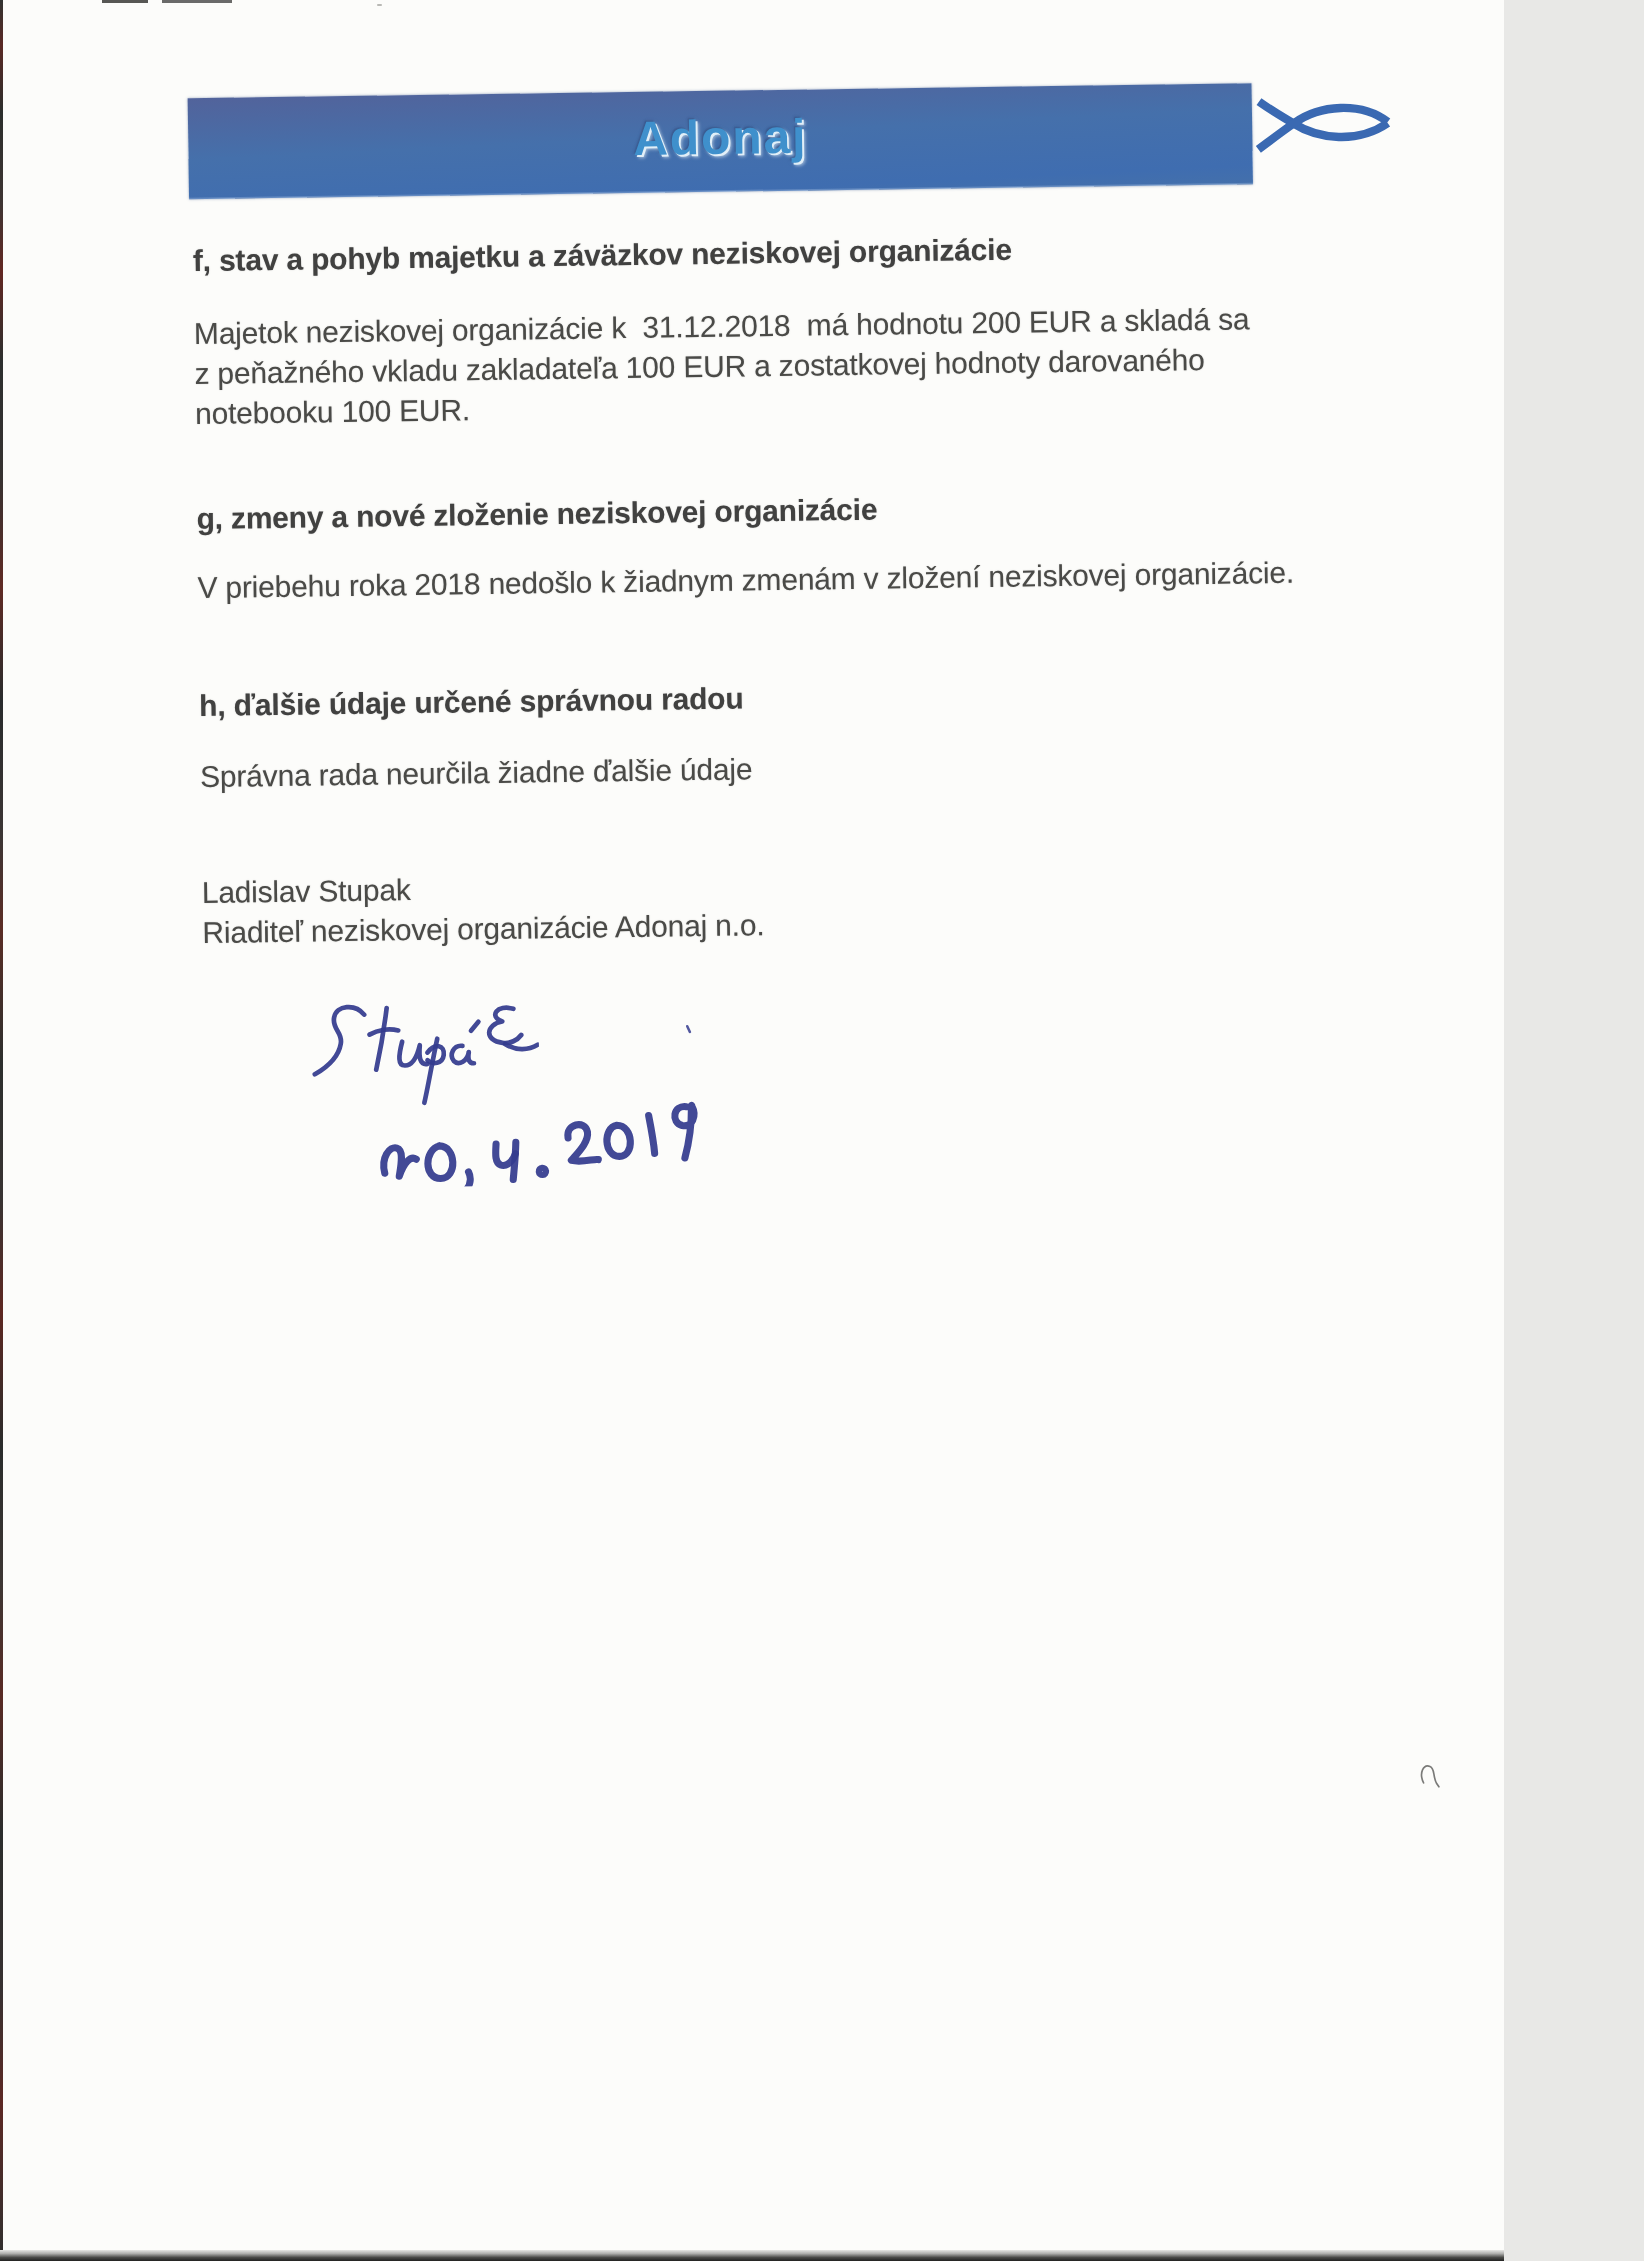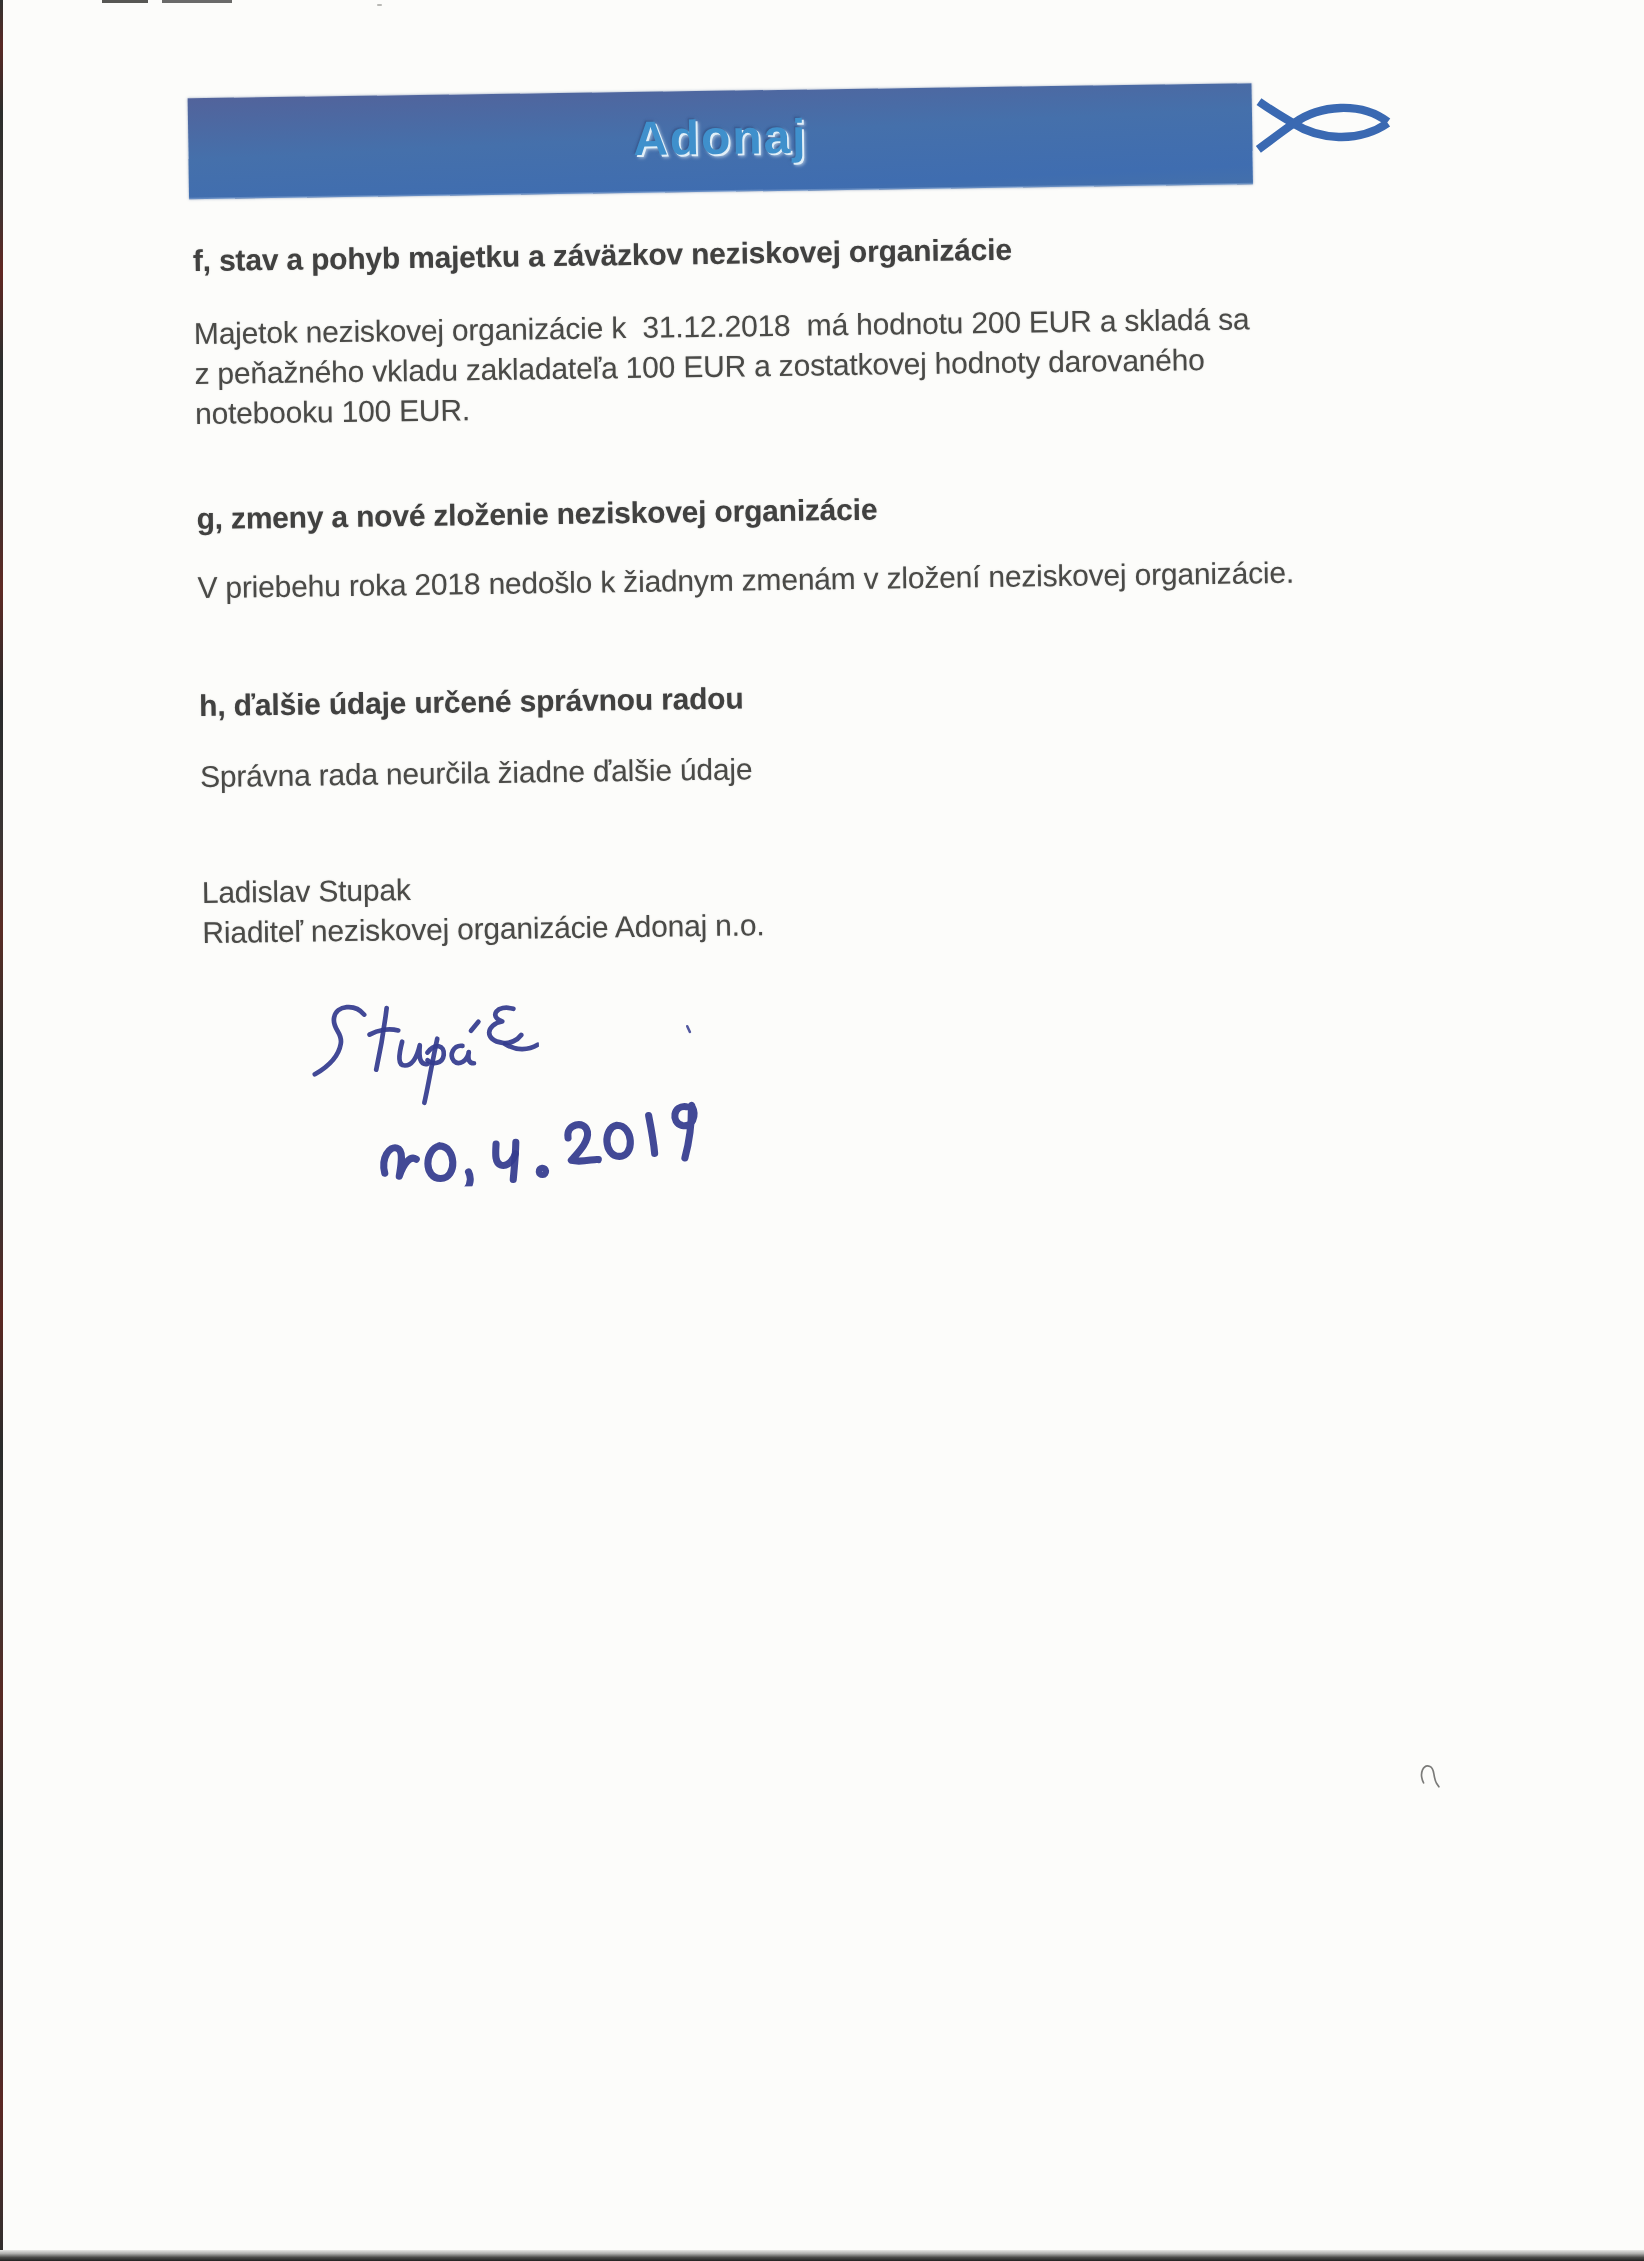--- a/index.html
+++ b/index.html
@@ -1,18 +1,18 @@
 <!DOCTYPE html>
 <html style="font-size:10.3px"><head>
 <meta charset="utf-8">
 <style>
   html,body{margin:0;padding:0;background:#e8e8e6;}
   .page{
     position:relative;
-    width:1644px;height:2261px;
+    width:1504px;height:2261px;
     background:#fcfcfa;
     overflow:hidden;
     font-family:"Liberation Sans","DejaVu Sans",sans-serif;
   }
   
   .skew{
     position:absolute;left:0;top:0;width:100%;height:100%;
     transform:rotate(-0.8deg);
     transform-origin:271px 193px;
   }

